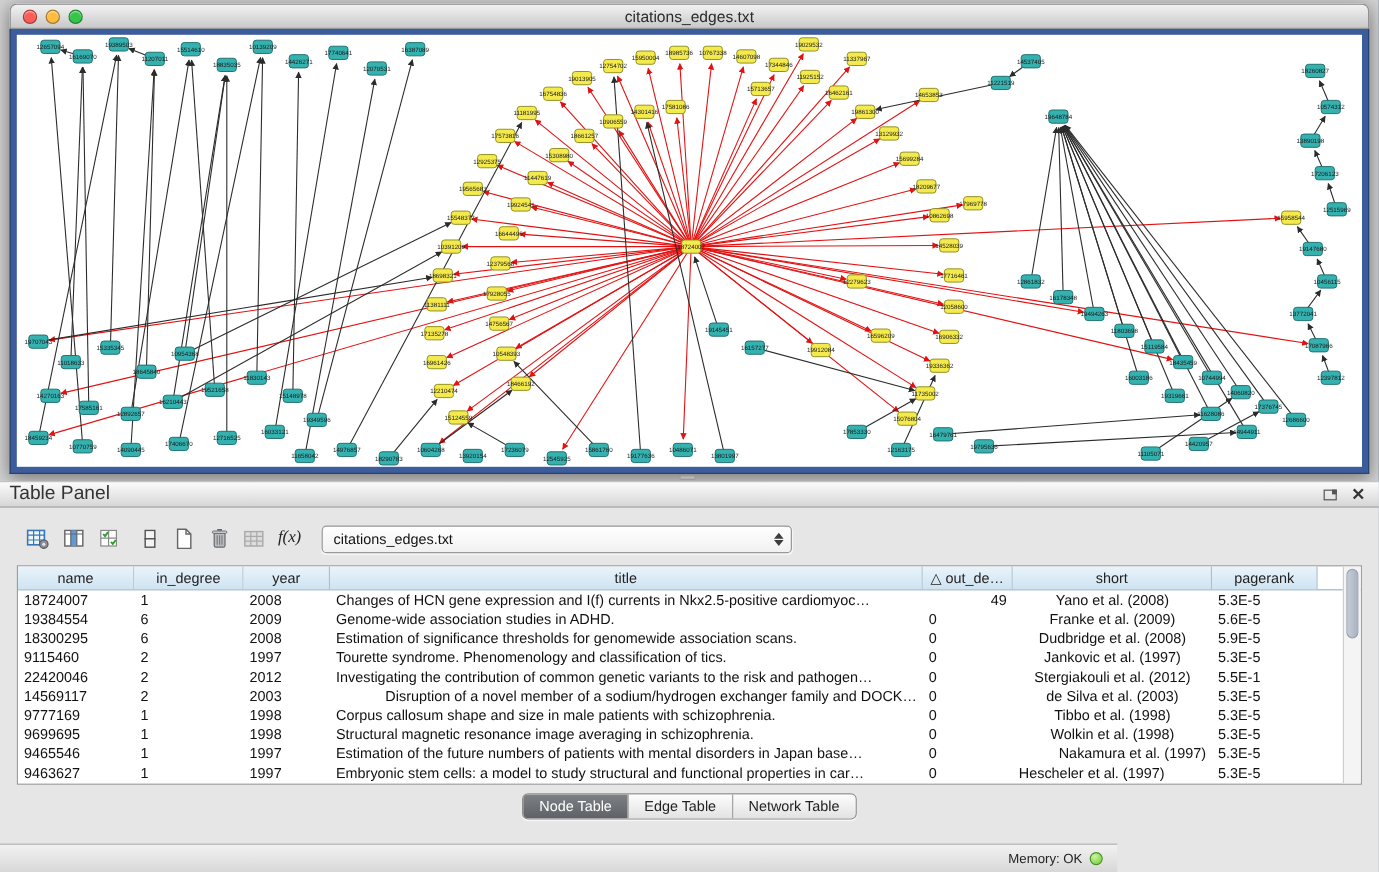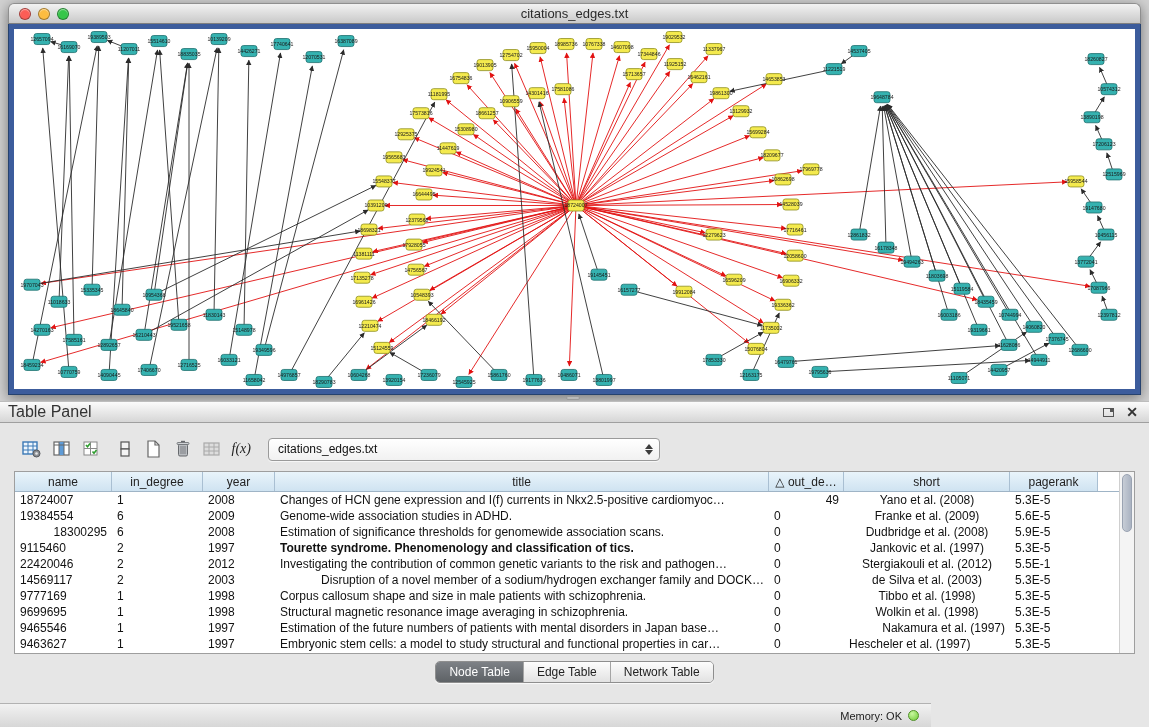--- a/index.html
+++ b/index.html
@@ -887,33 +887,33 @@
         <div class="tr">
           <div class="td" style="width: 97px; text-align: left;">19384554</div>
           <div class="td" style="width: 91px; text-align: left;">6</div>
           <div class="td" style="width: 72px; text-align: left;">2009</div>
           <div class="td" style="width: 494px; text-align: left;">Genome-wide association studies in ADHD.</div>
           <div class="td" style="width: 75px; text-align: left;">0</div>
           <div class="td" style="width: 166px; text-align: center;">Franke et al. (2009)</div>
           <div class="td" style="width: 88px; text-align: left;">5.6E-5</div>
         </div>
         <div class="tr">
-          <div class="td" style="width: 97px; text-align: right;">18300295</div>
+          <div class="td" style="width: 97px; text-align: left;">18300295</div>
           <div class="td" style="width: 91px; text-align: left;">6</div>
           <div class="td" style="width: 72px; text-align: left;">2008</div>
           <div class="td" style="width: 494px; text-align: left;">Estimation of significance thresholds for genomewide association scans.</div>
           <div class="td" style="width: 75px; text-align: left;">0</div>
           <div class="td" style="width: 166px; text-align: center;">Dudbridge et al. (2008)</div>
           <div class="td" style="width: 88px; text-align: left;">5.9E-5</div>
         </div>
         <div class="tr">
           <div class="td" style="width: 97px; text-align: left;">9115460</div>
           <div class="td" style="width: 91px; text-align: left;">2</div>
           <div class="td" style="width: 72px; text-align: left;">1997</div>
-          <div class="td" style="width: 494px; text-align: left; font-weight: bold;">Tourette syndrome. Phenomenology and classification of tics.</div>
+          <div class="td" style="width: 494px; text-align: left;">Tourette syndrome. Phenomenology and classification of tics.</div>
           <div class="td" style="width: 75px; text-align: left;">0</div>
           <div class="td" style="width: 166px; text-align: center;">Jankovic et al. (1997)</div>
           <div class="td" style="width: 88px; text-align: left;">5.3E-5</div>
         </div>
         <div class="tr">
           <div class="td" style="width: 97px; text-align: left;">22420046</div>
           <div class="td" style="width: 91px; text-align: left;">2</div>
           <div class="td" style="width: 72px; text-align: left;">2012</div>
           <div class="td" style="width: 494px; text-align: left;">Investigating the contribution of common genetic variants to the risk and pathogen…</div>
           <div class="td" style="width: 75px; text-align: left;">0</div>

